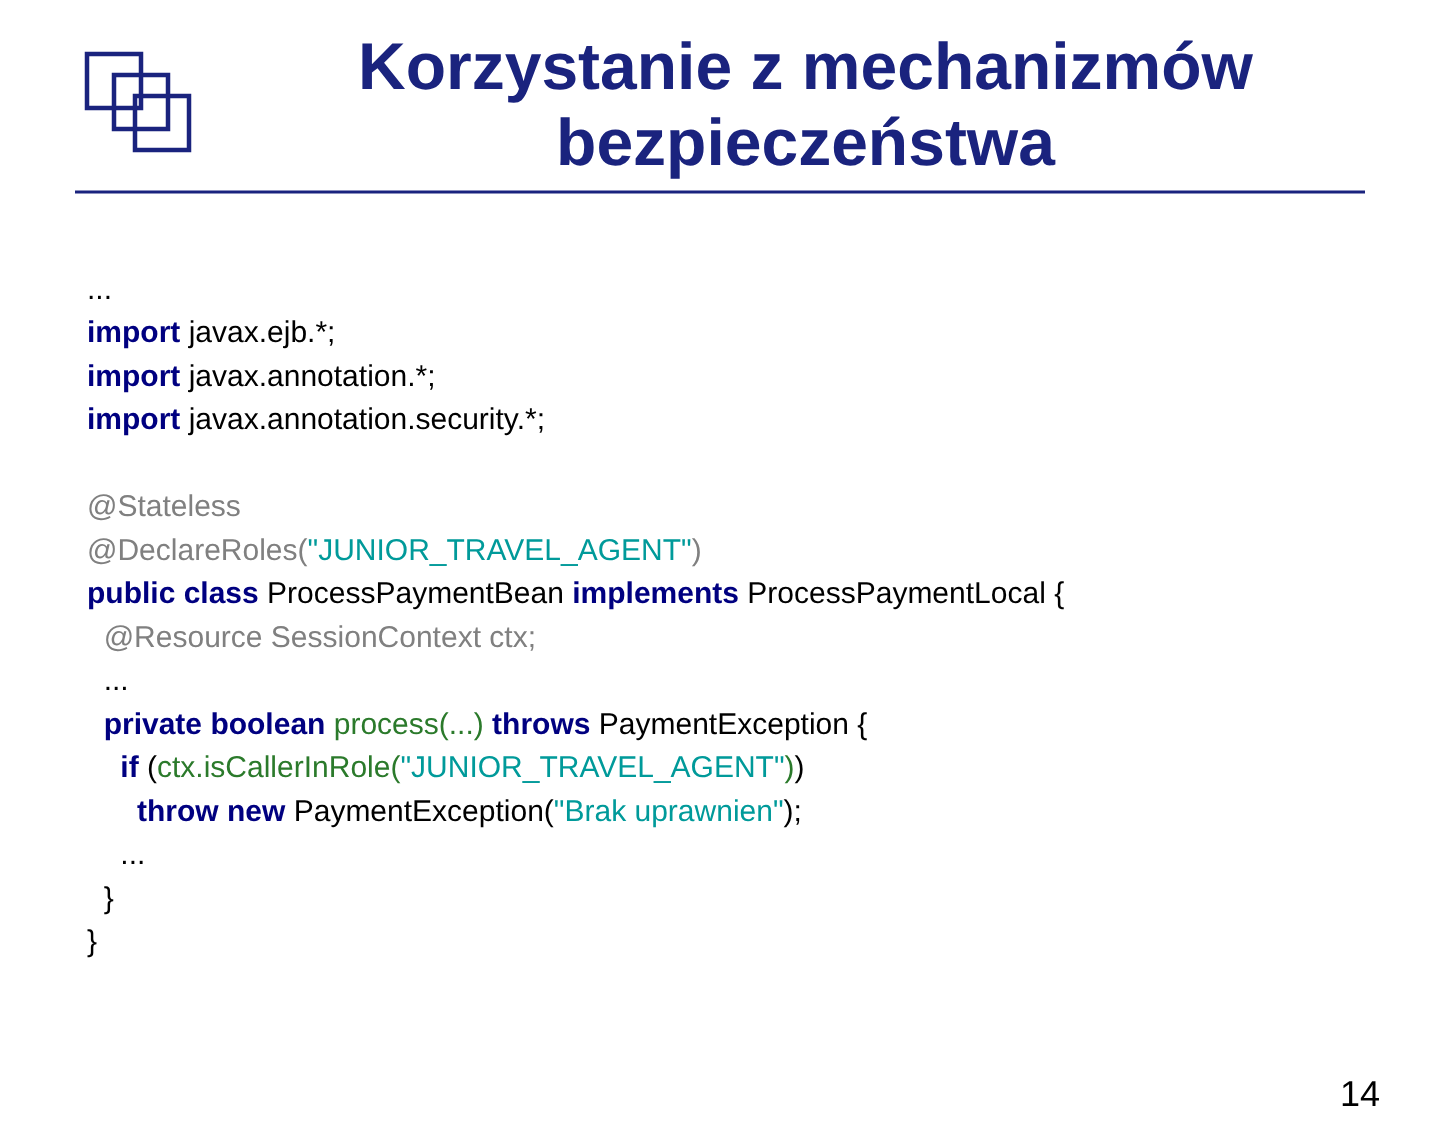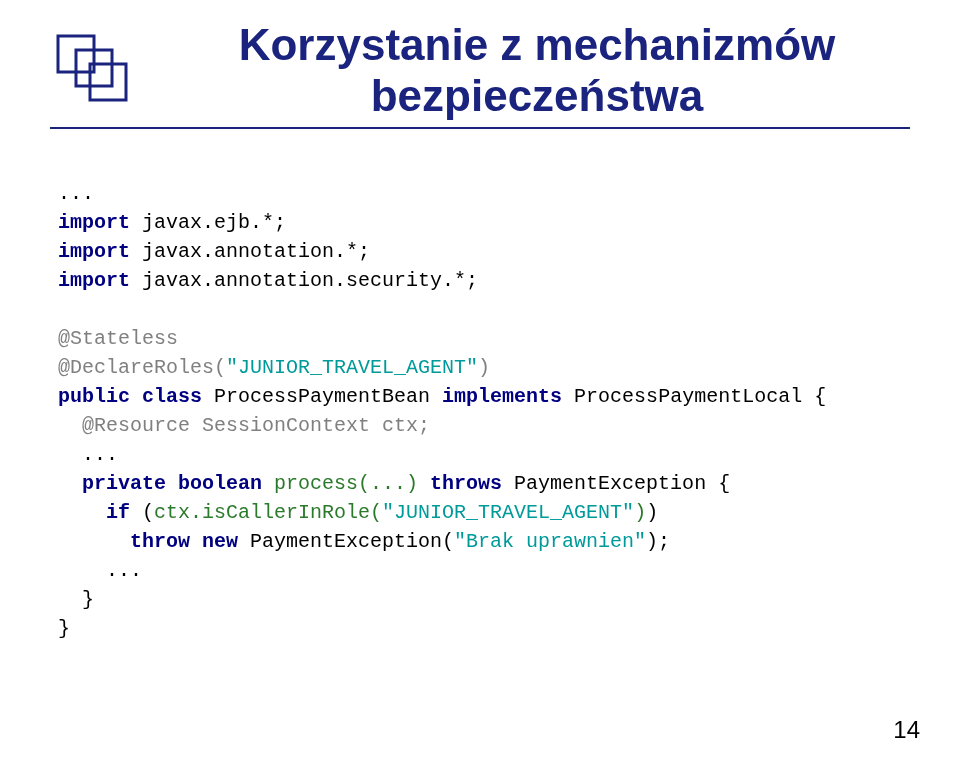--- a/index.html
+++ b/index.html
@@ -37,21 +37,21 @@
     line-height: 1.15;
     text-align: center;
     flex: 1;
   }
   .rule {
     border: none;
     border-top: 2px solid #1a237e;
     margin: 6px 0 30px 0;
   }
   .code {
-    font-family: Liberation Mono, monospace;
+    font-family: Liberation Sans, sans-serif;
     font-size: 20px;
     line-height: 1.45;
     white-space: pre;
     color: #000000;
     margin-left: 8px;
     margin-top: 50px;
   }
   .c-gray  { color: #808080; }
   .c-black { color: #000000; }
   .c-blue  { color: #000080; font-weight: 700; }

